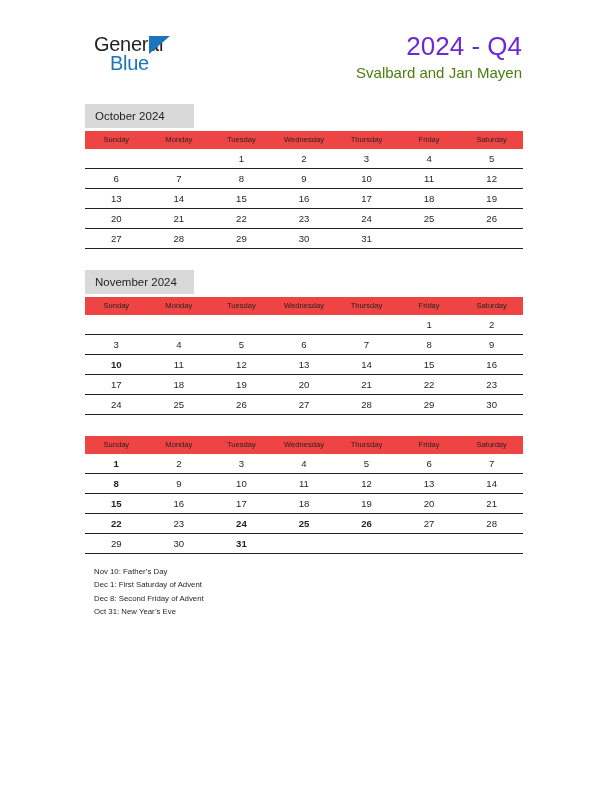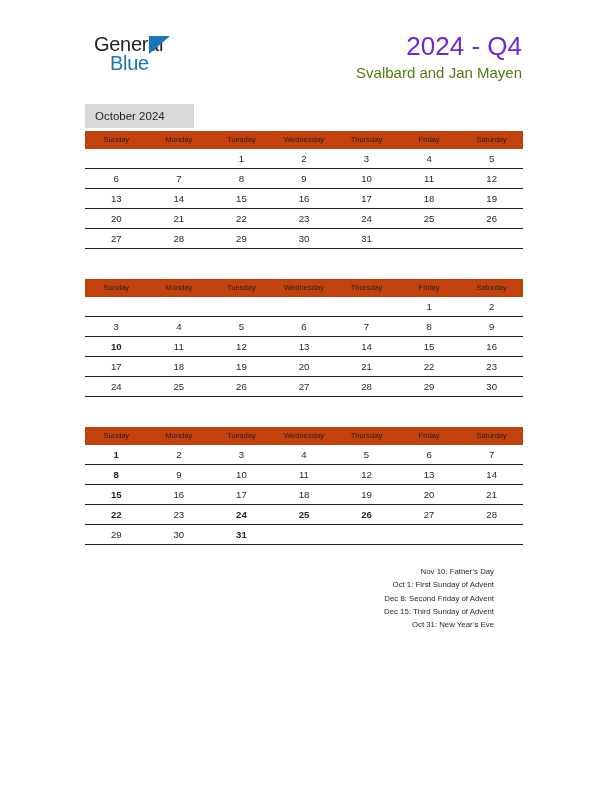--- a/index.html
+++ b/index.html
@@ -83,40 +83,40 @@
 
   
   .months {
     position: absolute;
     left: 85px;
     top: 104px;
     width: 438px;
   }
   .month-block {
     width: 438px;
-    margin-bottom: 30px;
+    margin-bottom: 21px;
   }
   .month-name {
     display: inline-block;
     background: #d9d9d9;
     font-size: 11.5px;
     color: #231f20;
     padding: 5px 10px 5px 10px;
     min-width: 109px;
     box-sizing: border-box;
     line-height: 14px;
   }
   table.cal {
     width: 438px;
     border-collapse: collapse;
     table-layout: fixed;
     margin-top: 3px;
   }
   table.cal th {
-    background: #c2410c;
+    background: #ef4444;
     font-size: 7.6px;
     font-weight: normal;
     color: #231f20;
     text-align: center;
     padding: 4px 0 4px 0;
     border: none;
     line-height: 10px;
   }
   table.cal td {
     font-size: 9.6px;
@@ -138,21 +138,20 @@
     font-weight: bold;
   }
   td.empty { color: transparent; }
 
   
   .legend {
     position: absolute;
     left: 94px;
     top: 565px;
     width: 400px;
-    text-align: right;
   }
   .legend-item {
     font-size: 7.8px;
     color: #231f20;
     line-height: 13.3px;
     white-space: nowrap;
   }
 </style>
 </head>
 <body>
@@ -226,21 +225,21 @@
             <td>27</td>
             <td>28</td>
             <td>29</td>
             <td>30</td>
             <td>31</td>
             <td class=" empty"></td>
             <td class=" empty"></td>
           </tr>
         </tbody>
       </table></div>
-    <div class="month-block"><table class="cal">
+    <div class="month-block"><div class="month-name">November 2024</div><table class="cal">
         <thead>
           <tr>
             <th>Sunday</th>
             <th>Monday</th>
             <th>Tuesday</th>
             <th>Wednesday</th>
             <th>Thursday</th>
             <th>Friday</th>
             <th>Saturday</th>
           </tr>
@@ -350,17 +349,16 @@
             <td class=" empty"></td>
             <td class=" empty"></td>
             <td class=" empty"></td>
           </tr>
         </tbody>
       </table></div>
   </div>
 
 <div class="legend" id="legend-container">
     <div class="legend-item">Nov 10: Father’s Day</div>
-    <div class="legend-item">Oct 1: First Sunday of Advent</div>
+    <div class="legend-item">Dec 1: First Saturday of Advent</div>
     <div class="legend-item">Dec 8: Second Friday of Advent</div>
-    <div class="legend-item">Dec 15: Third Sunday of Advent</div>
     <div class="legend-item">Oct 31: New Year’s Eve</div>
   </div>
 
 </body></html>

